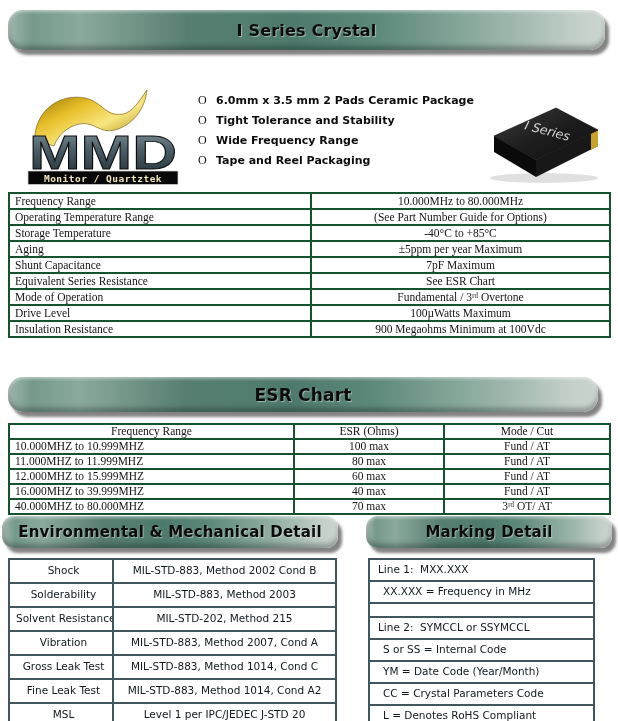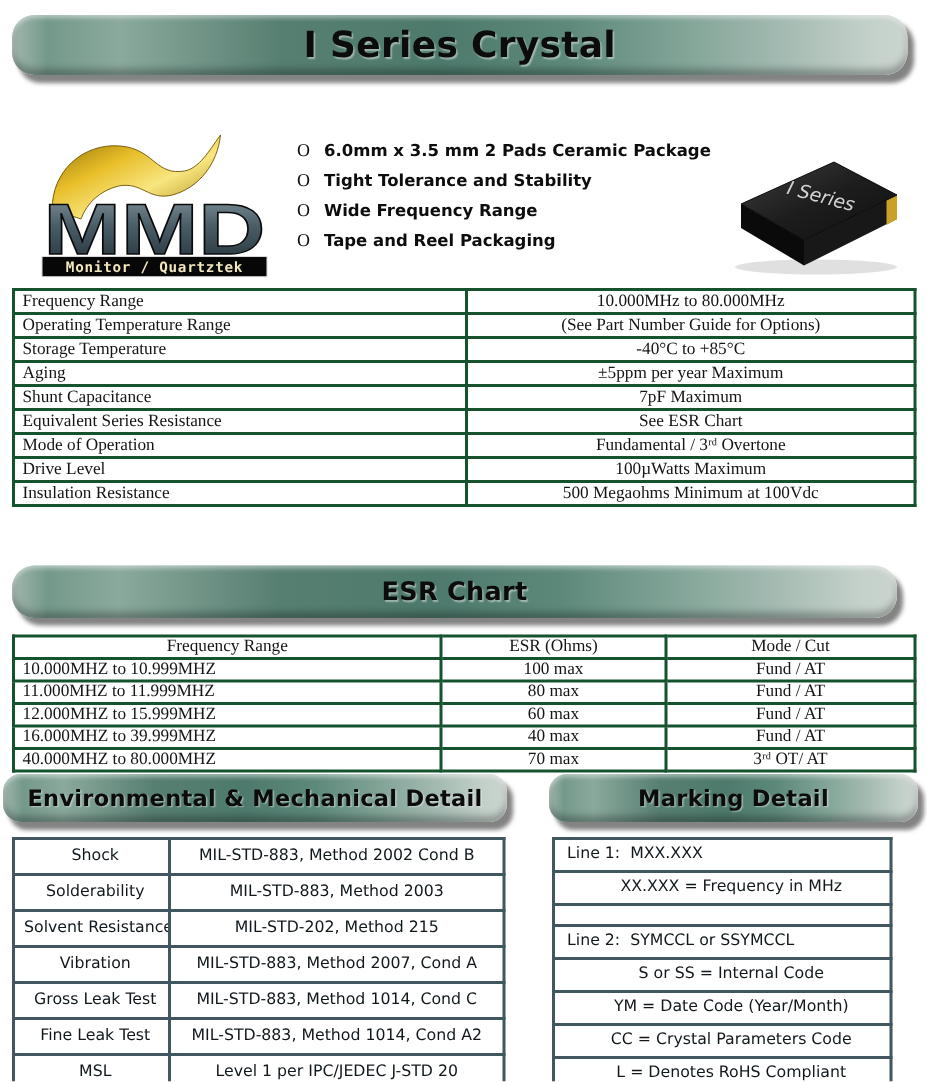--- a/index.html
+++ b/index.html
@@ -10,21 +10,21 @@
   .banner{position:absolute;border-radius:15px;
     background:linear-gradient(90deg,#a2b7ae 0%,#74998b 4%,#8ba99d 12%,#577f71 30%,#4d7a6c 48%,
                #5d897b 62%,#7fa295 74%,#a3bab1 86%,#c2cfc9 95%,#ccd5cf 100%);
     box-shadow:4px 5px 3px rgba(90,90,90,.75),
                inset 0 2px 3px rgba(255,255,255,.45),
                inset 0 -4px 5px rgba(0,0,0,.28);
     display:flex;align-items:center;justify-content:center;}
   .banner span{font-weight:bold;color:#0c0c0c;
     text-shadow:1px 1px 1px rgba(240,240,240,.5);letter-spacing:.2px;white-space:nowrap;}
   #main-banner{left:8px;top:10px;width:597px;height:40px;}
-  #main-banner span{font-size:24px;}
+  #main-banner span{font-size:16px;}
   #esr-banner{left:8px;top:377px;width:590px;height:35px;}
   #esr-banner span{font-size:17px;}
   #env-banner{left:2px;top:516px;width:336px;height:32px;border-radius:12px;}
   #env-banner span{font-size:15px;}
   #mark-banner{left:366px;top:516px;width:246px;height:32px;border-radius:12px;}
   #mark-banner span{font-size:15px;}
 
   
   #features{position:absolute;left:198px;top:93px;width:280px;}
   .feature-row{display:flex;align-items:baseline;height:20px;}
@@ -51,21 +51,21 @@
   .sans-table{position:absolute;table-layout:fixed;
     font-family:"DejaVu Sans",sans-serif;font-size:10.5px;color:#10181c;}
   .sans-table td{border:2px solid #415760;line-height:1.1;overflow:hidden;white-space:nowrap;}
   #env-table{left:8px;top:558px;width:327px;}
   #env-table td{height:20px;}
   #env-table td.lbl{text-align:center;padding-left:6px;}
   #env-table td.val{text-align:center;}
   #mark-table{left:368px;top:558px;width:227px;}
   #mark-table td{height:18px;text-align:left;white-space:pre;}
   #mark-table td.main{padding-left:8px;}
-  #mark-table td.sub{padding-left:13px;text-align:center;}
+  #mark-table td.sub{padding-left:13px;}
   #mark-table tr.spacer td{height:10px;}
 
   
   #logo{position:absolute;left:27px;top:85px;}
   #product{position:absolute;left:474px;top:90px;}
 </style>
 </head>
 <body>
 
 <div id="page">
@@ -164,21 +164,21 @@
     <tr>
       <td class="lbl">Mode of Operation</td>
       <td class="val">Fundamental / 3ʳᵈ Overtone</td>
         </tr>
     <tr>
       <td class="lbl">Drive Level</td>
       <td class="val">100µWatts Maximum</td>
         </tr>
     <tr>
       <td class="lbl">Insulation Resistance</td>
-      <td class="val">500 Megaohms Minimum at 100Vdc</td>
+      <td class="val">900 Megaohms Minimum at 100Vdc</td>
         </tr>
   </tbody>
     </table>
 
   <div class="banner" id="esr-banner">
     <span>ESR Chart</span>
   </div>
 
   <table class="serif-table" id="esr-table">
     <colgroup>

